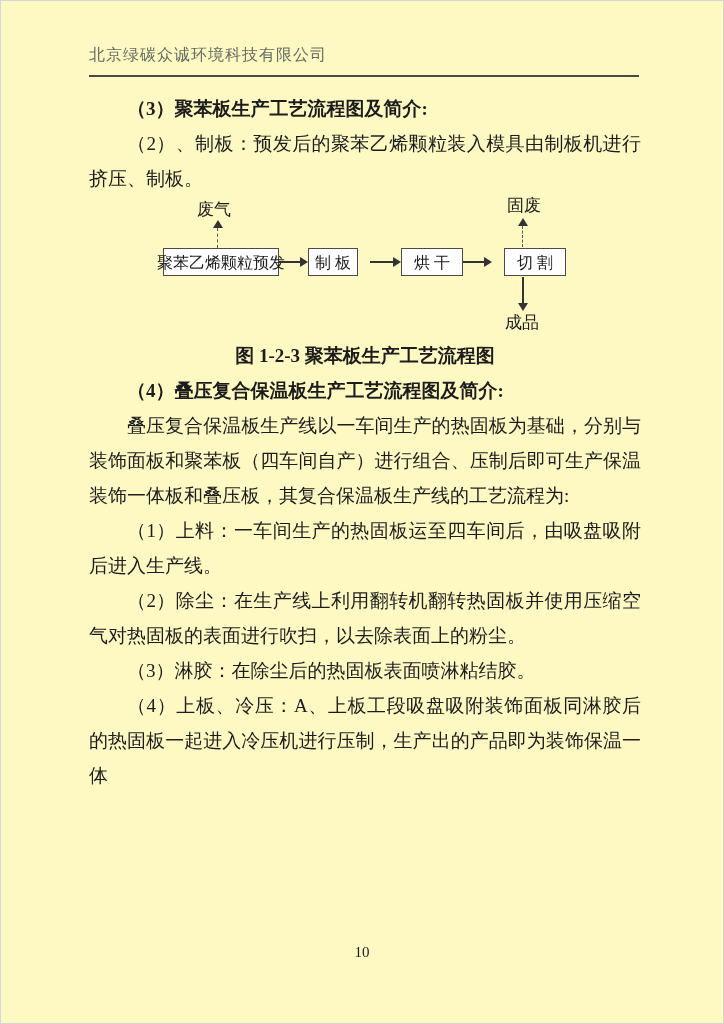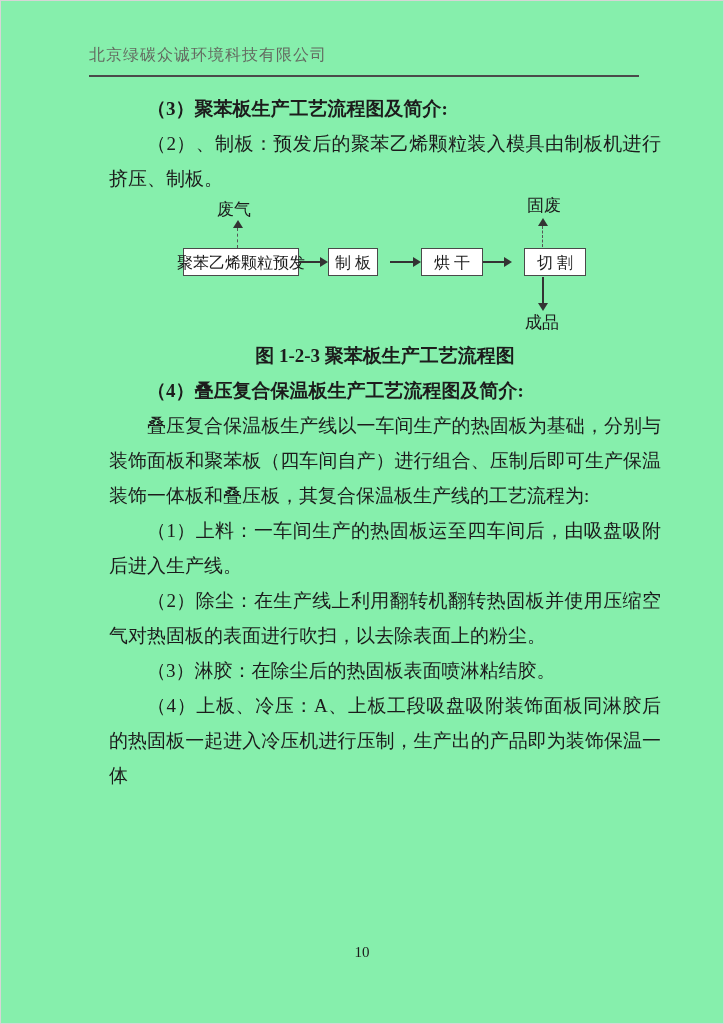--- a/index.html
+++ b/index.html
@@ -1,36 +1,36 @@
 <!DOCTYPE html>
 <html><head>
 <meta charset="utf-8">
 <style>
   html,body{margin:0;padding:0;background:#e9e9e9;}
   .page{
     position:relative;width:724px;height:1024px;margin:0 auto;
-    background:#86efac;border:1px solid #d6d6d6;box-sizing:border-box;
+    background:#fef9c3;border:1px solid #d6d6d6;box-sizing:border-box;
     font-family:"Liberation Serif","DejaVu Serif",serif;color:#1c1c1c;
     overflow:hidden;
   }
   
   .header{
     position:absolute;top:44px;left:88px;right:84px;
     display:flex;justify-content:space-between;align-items:baseline;
     padding-bottom:9px;border-bottom:2px solid #4a4a4a;
     font-size:16px;letter-spacing:1px;
   }
   .header .company{color:#636a60;}
   .header .archive{white-space:nowrap;}
   .header .archive .lbl{color:#8a6d3f;}
   .header .archive .no{color:#203357;font-family:"Liberation Serif","DejaVu Serif",serif;letter-spacing:0;}
   
   .content{
     position:absolute;top:90px;left:88px;width:552px;
-    font-size:19px;line-height:35px;text-align:justify;margin-left:20px;
+    font-size:19px;line-height:35px;text-align:justify;
   }
   .hd{font-weight:bold;text-indent:2em;margin:0;}
   .para{text-indent:2em;margin:0;}
   .caption{font-weight:bold;text-align:center;text-indent:0;margin:2px 0 0 0;}
   
   .flowchart{position:relative;width:552px;height:140px;margin:0;}
   .fc-label{position:absolute;font-size:17px;line-height:20px;white-space:nowrap;}
   .fc-box{
     position:absolute;height:28px;border:1.5px solid #4a4a4a;background:#fff;
     display:flex;align-items:center;justify-content:center;

